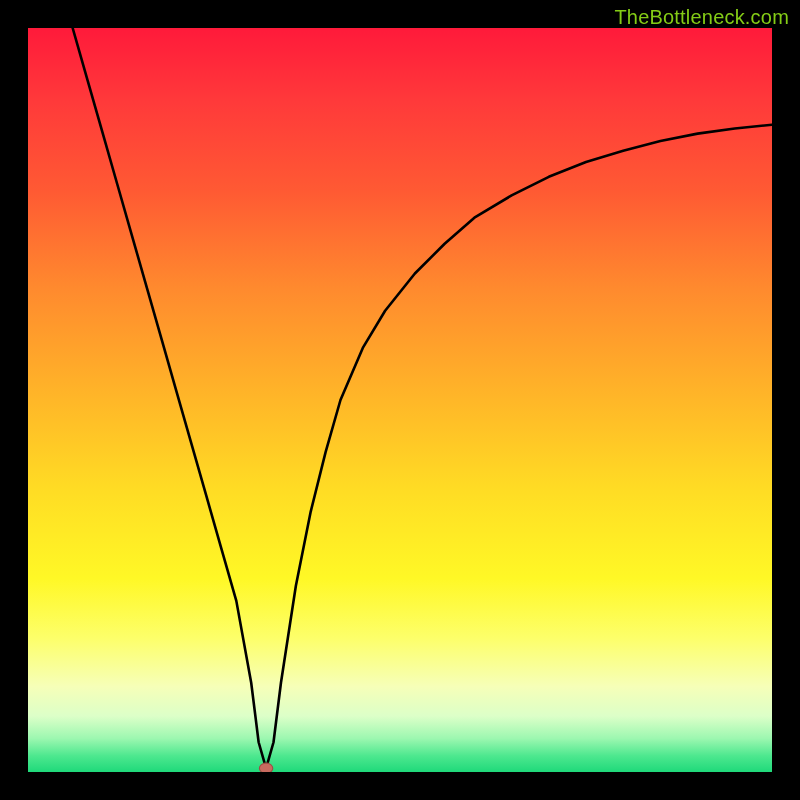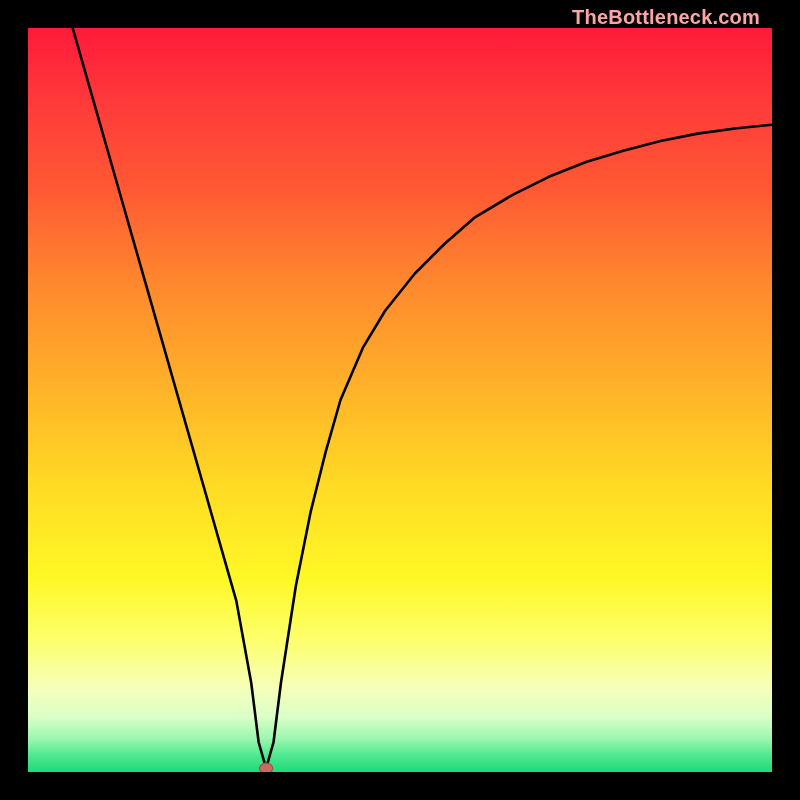--- a/index.html
+++ b/index.html
@@ -30,24 +30,24 @@
   .gradient-bg {
     position: absolute;
     top: 0;
     left: 0;
     width: 100%;
     height: 100%;
   }
   .watermark {
     position: absolute;
     top: 6px;
-    right: 40px;
-    color: #fca5a5;
+    right: 11px;
+    color: #84cc16;
     font-size: 20px;
-    font-weight: 700;
+    font-weight: 400;
     letter-spacing: 0.2px;
   }
   svg.curve {
     position: absolute;
     top: 0;
     left: 0;
     width: 100%;
     height: 100%;
   }
 </style>

